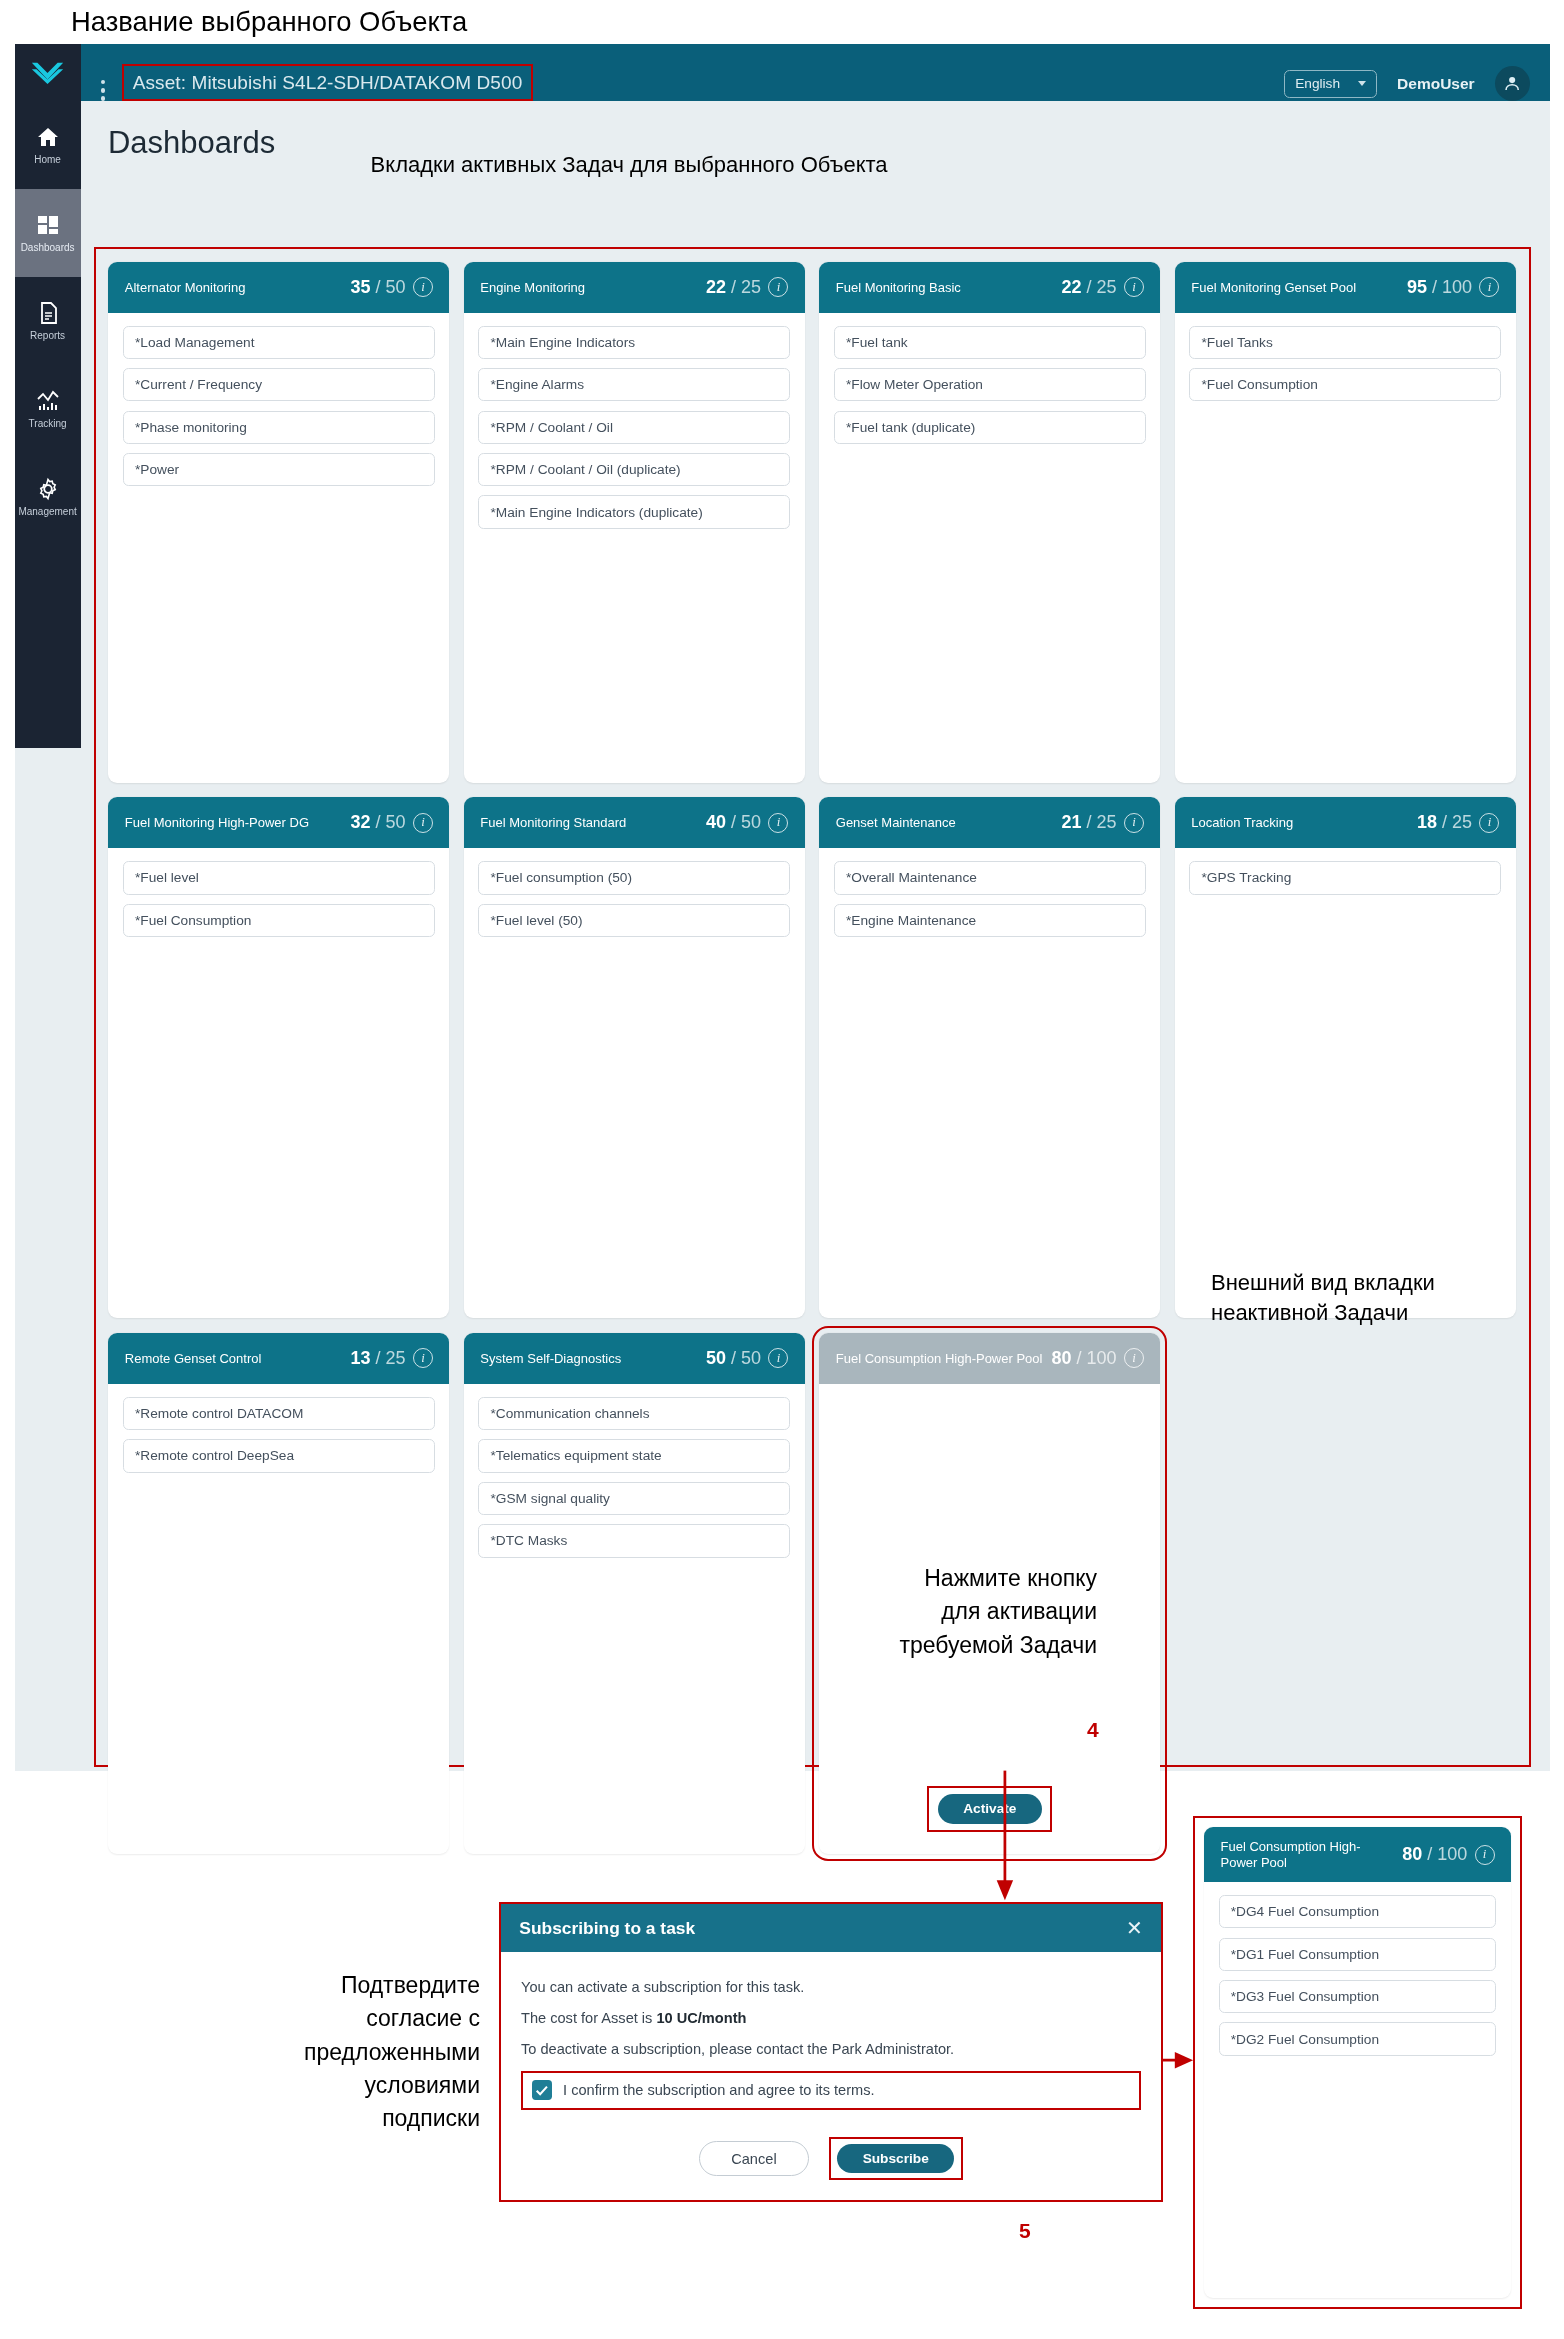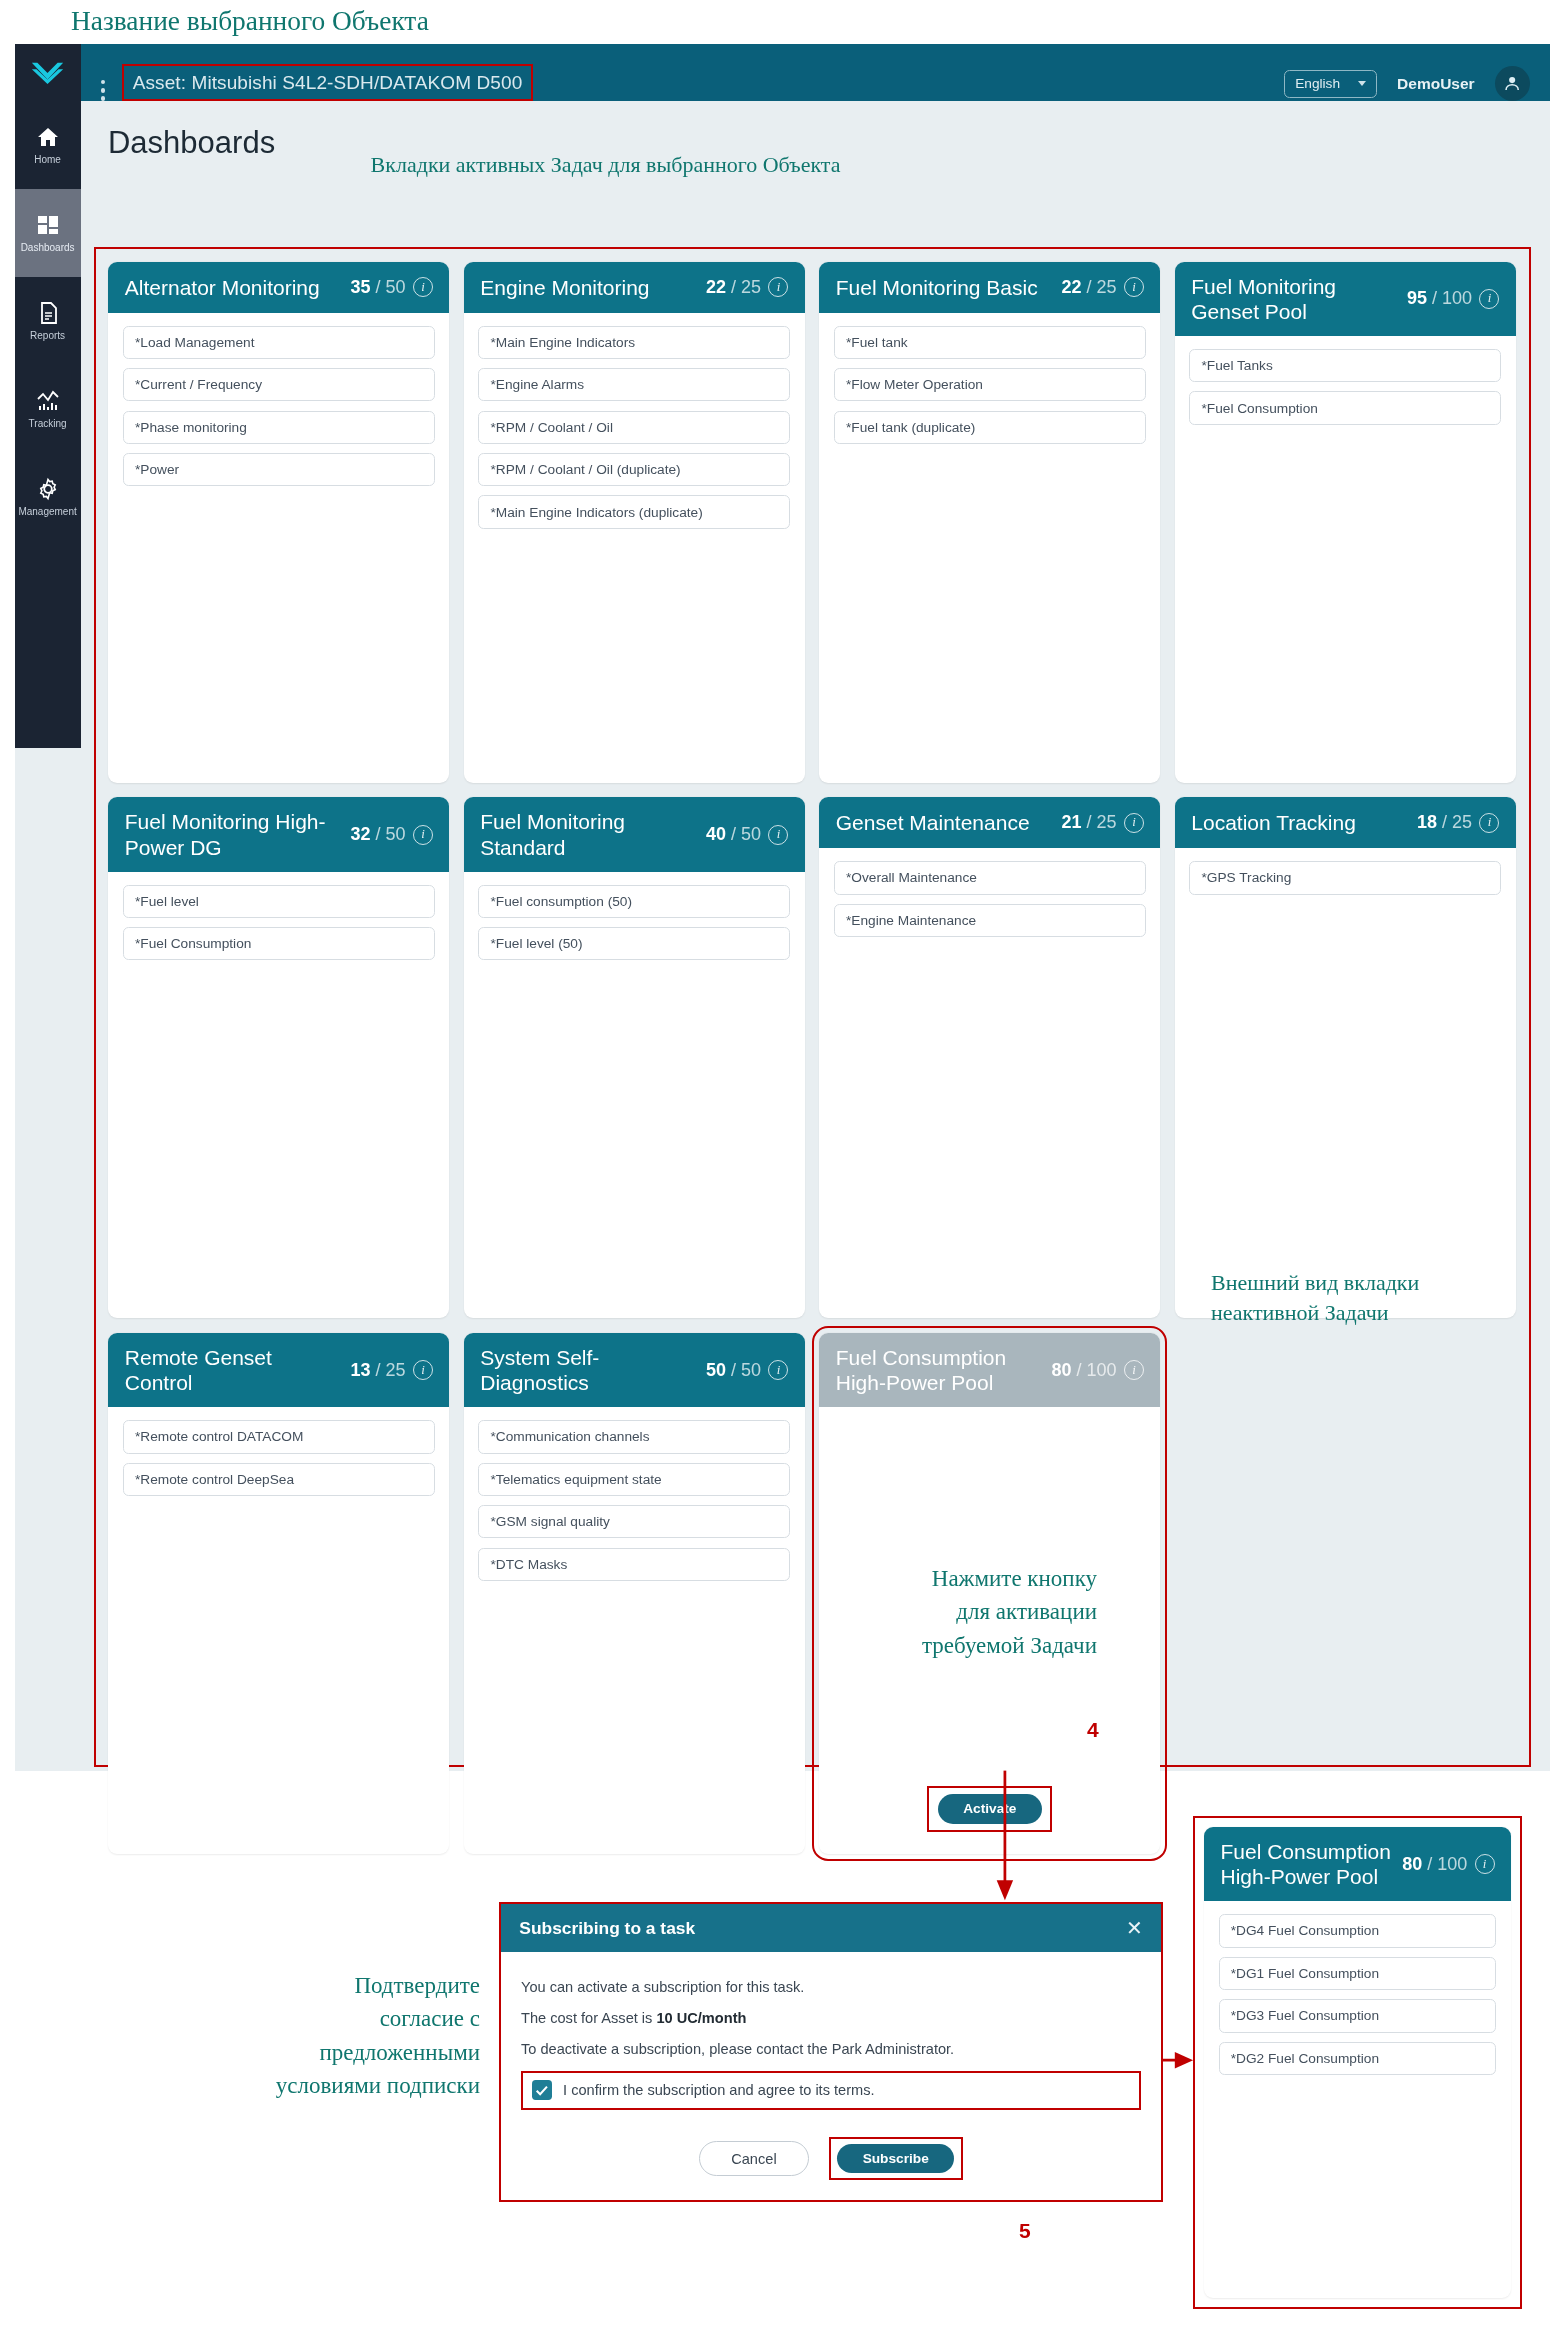--- a/index.html
+++ b/index.html
@@ -6,22 +6,22 @@
   html, body {
     width: 1564px; height: 2339px;
     background: #ffffff;
     font-family: "Liberation Sans", sans-serif;
   }
   #root { position: relative; width: 1564px; height: 2339px; overflow: hidden; }
 
   
   .anno {
     position: absolute;
-    color: #0f766e;
-    font-family: Liberation Serif, serif;
+    color: #000000;
+    font-family: Liberation Sans, sans-serif;
     white-space: pre-line;
   }
   .anno-title  { left: 71px;  top: 5.5px;   font-size: 27.4px; }
   .anno-tabs   { left: 435px; top: 164px; font-size: 22px; }
   .anno-inactive { left: 1211px; top: 1268px; font-size: 22px; line-height: 1.35; }
   .anno-press  { left: 850px; top: 1562px; font-size: 23px; text-align: right; width: 247px; line-height: 1.45; }
   .anno-confirm{ left: 274px; top: 1969px; font-size: 23px; text-align: right; width: 206px; line-height: 1.45; }
   .anno-num    { position: absolute; color: #c00000; font-size: 21px; font-weight: bold; }
 
   
@@ -83,21 +83,21 @@
   .card {
     background: #fff; border-radius: 9.1px; overflow: hidden;
     display: flex; flex-direction: column;
     box-shadow: 0 0.9px 1.8px rgba(0,0,0,.08);
   }
   .card-head {
     background: #0d7389; color: #fff; padding: 12px 16.4px;
     display: flex; align-items: center; min-height: 51px; gap: 7.3px;
   }
   .card-head.inactive { background: #a9b6bd; }
-  .card-title { font-size: 21px; line-height: 1.2; flex: 1; }
+  .card-title { font-size: 13px; line-height: 1.2; flex: 1; }
   .card-count { font-size: 18px; font-weight: bold; white-space: nowrap; }
   .card-count .tot { font-weight: normal; opacity: .72; }
   .info-ico {
     width: 20px; height: 20px; border-radius: 50%;
     border: 1.5px solid rgba(255,255,255,.78);
     display:flex; align-items:center; justify-content:center;
     font-size: 12.8px; font-style: italic; font-family: "Liberation Serif", serif;
     color: rgba(255,255,255,.9); flex: 0 0 auto; cursor: pointer;
   }
   .card-body { flex: 1; padding: 12.8px 14.6px; display:flex; flex-direction:column; gap: 9.1px; }

